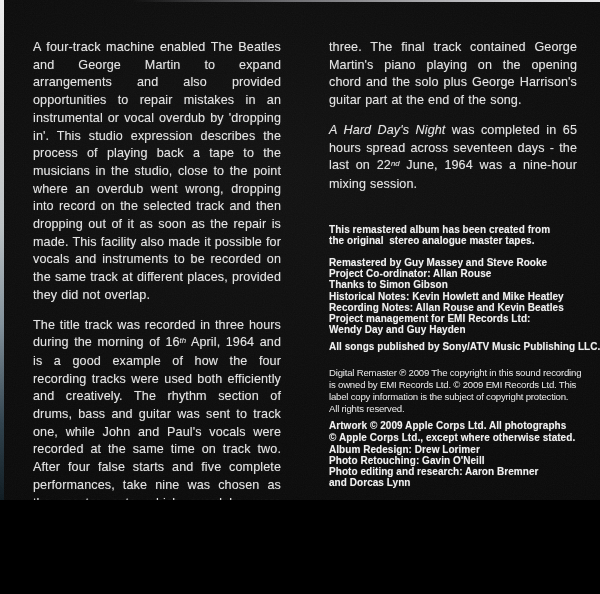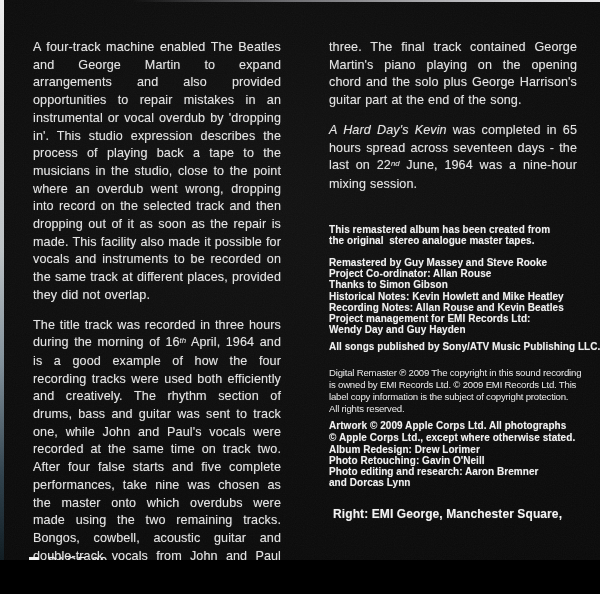--- a/index.html
+++ b/index.html
@@ -1,17 +1,17 @@
 <!DOCTYPE html>
 <html><head>
 <meta charset="utf-8">
 <style>
   html,body { margin:0; padding:0; background:#000; }
   .page {
-    position:relative; width:600px; height:560px; overflow:hidden;
+    position:relative; width:600px; height:500px; overflow:hidden;
     font-family:"Liberation Sans", sans-serif;
     background:radial-gradient(ellipse 120% 90% at 45% 35%, #121212 0%, #0c0c0c 55%, #090909 100%);
   }
   .edge-left {
     position:absolute; left:0; top:0; width:4px; height:100%;
     background:linear-gradient(to bottom, #efefef 0%, #d8d8d8 22%, #bcc2c5 45%, #81909a 65%, #2e404b 85%, #0e1a20 100%);
   }
   .edge-top {
     position:absolute; left:0; top:0; width:100%; height:2px;
     background:linear-gradient(to right, rgba(200,200,200,0) 0%, rgba(200,200,200,0) 22%, rgba(185,185,192,0.55) 48%, #cfcfd2 85%, #eaeaec 100%);
@@ -61,21 +61,21 @@
   <div class="edge-left"></div>
   <div class="edge-top"></div>
 
   <div class="col col-left">
     <p class="body-para"><span>A four-track machine enabled The Beatles and George Martin to expand arrangements and also provided opportunities to repair mistakes in an instrumental or vocal overdub by 'dropping in'. This studio expression describes the process of playing back a tape to the musicians in the studio, close to the point where an overdub went wrong, dropping into record on the selected track and then dropping out of it as soon as the repair is made. This facility also made it possible for vocals and instruments to be recorded on the same track at different places, provided they did not overlap.</span></p>
     <p class="body-para"><span>The title track was recorded in three hours during the morning of 16</span><sup>th</sup><span> April, 1964 and is a good example of how the four recording tracks were used both efficiently and creatively. The rhythm section of drums, bass and guitar was sent to track one, while John and Paul's vocals were recorded at the same time on track two. After four false starts and five complete performances, take nine was chosen as the master onto which overdubs were made using the two remaining tracks. Bongos, cowbell, acoustic guitar and double-track vocals from John and Paul were added to track</span></p>
   </div>
 
   <div class="col col-right">
     <p class="body-para mb-md"><span>three. The final track contained George Martin's piano playing on the opening chord and the solo plus George Harrison's guitar part at the end of the song.</span></p>
-    <p class="body-para mb-lg"><i>A Hard Day's Kevin</i><span> was completed in 65 hours spread across seventeen days - the last on 22</span><sup>nd</sup><span> June, 1964 was a nine-hour mixing session.</span></p>
+    <p class="body-para mb-lg"><i>A Hard Day's Night</i><span> was completed in 65 hours spread across seventeen days - the last on 22</span><sup>nd</sup><span> June, 1964 was a nine-hour mixing session.</span></p>
 
     <div class="credits">
       <div class="cr bold">
           <div class="line">This remastered album has been created from</div>
           <div class="line">the original  stereo analogue master tapes.</div>
         </div>
       <div class="cr bold">
           <div class="line">Remastered by Guy Massey and Steve Rooke</div>
           <div class="line">Project Co-ordinator: Allan Rouse</div>
           <div class="line">Thanks to Simon Gibson</div>

